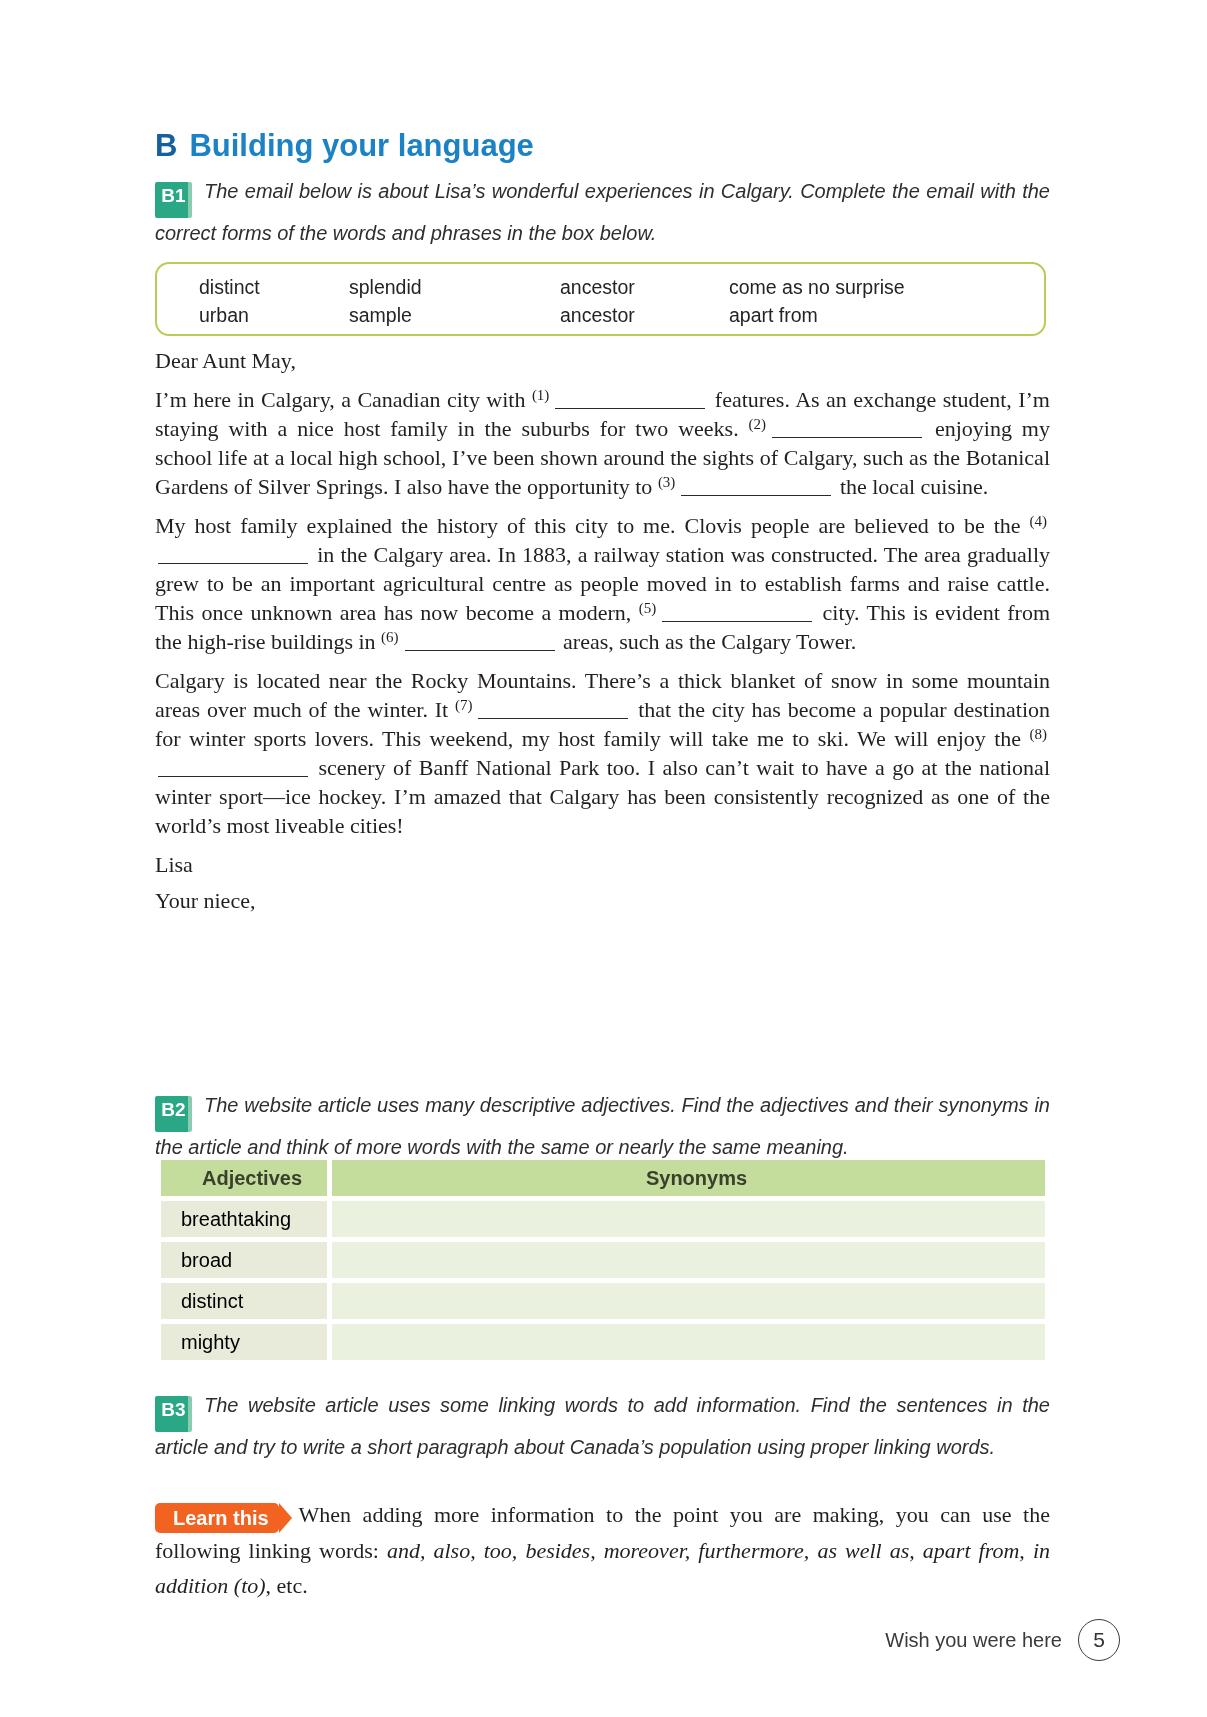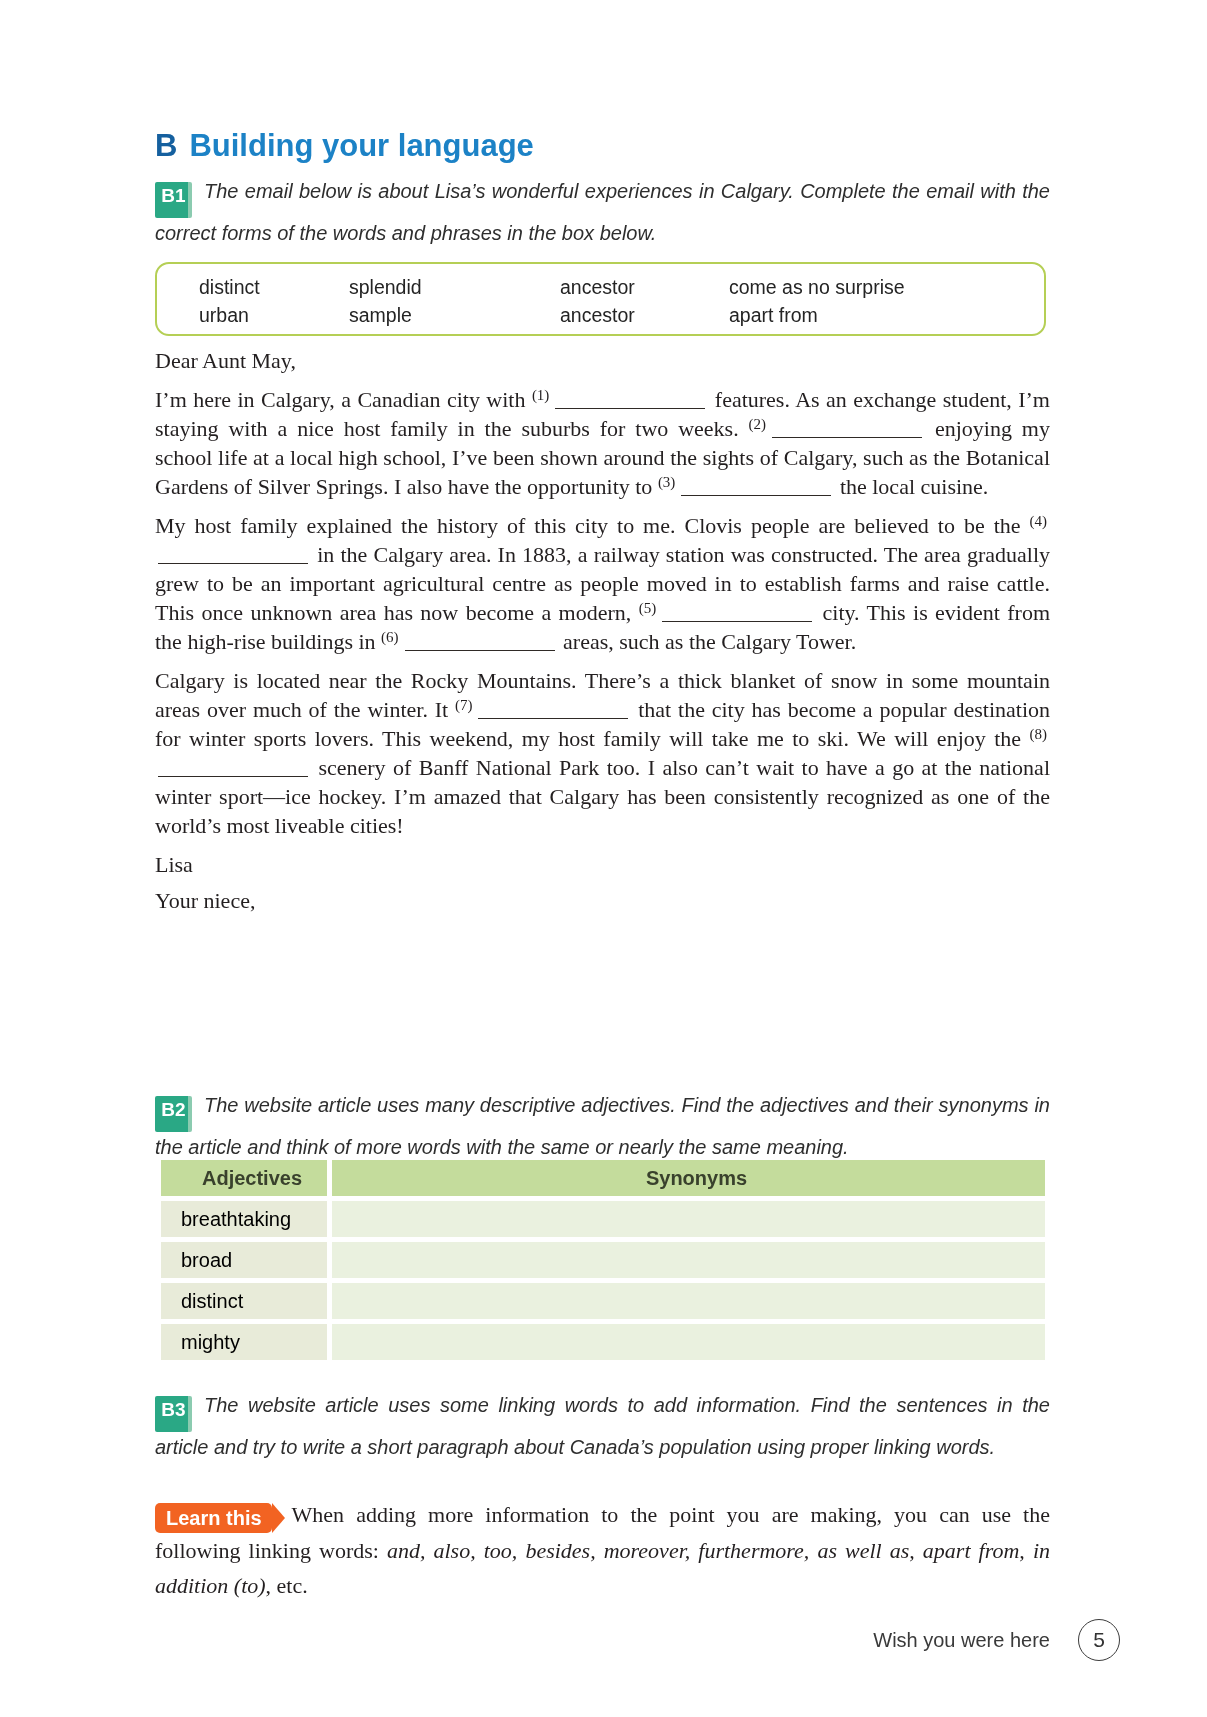--- a/index.html
+++ b/index.html
@@ -50,29 +50,29 @@
   .t-gap{background:#ffffff;}
   .cell-adj{background:#e8ebd9;color:#000000;padding-left:20px;}
   .cell-syn{background:#eaf1df;}
 
   
   .learn{position:absolute;left:155px;top:1497px;width:895px;
          font-family:"Liberation Serif",serif;font-size:22px;line-height:35px;
          color:#231f20;text-align:justify;}
   .learn-badge{position:relative;display:inline-block;background:#f26322;color:#ffffff;
                font-family:"Liberation Sans",sans-serif;font-weight:bold;font-size:20px;
-               line-height:30px;padding:0 10px 0 11px;border-radius:5px;margin-right:20px;
+               line-height:30px;padding:0 10px 0 18px;border-radius:5px;margin-right:20px;
                vertical-align:-3px;}
   .learn-badge::after{content:"";position:absolute;left:100%;top:50%;transform:translateY(-50%);
                border-top:15px solid transparent;border-bottom:15px solid transparent;
                border-left:13px solid #f26322;}
   .em-it{font-style:italic;}
 
   
-  .footer{position:absolute;top:1619px;right:87px;display:flex;align-items:center;gap:28px;text-align:center;}
+  .footer{position:absolute;top:1619px;right:87px;display:flex;align-items:center;gap:16px;text-align:center;}
   .footer-title{font-size:20px;color:#3a3a3a;}
   .pagenum{display:flex;align-items:center;justify-content:center;width:42px;height:42px;
            border:1.6px solid #3c3c3c;border-radius:50%;box-sizing:border-box;
            font-size:21px;color:#333333;}
 </style>
 </head>
 <body>
 
 <div class="page">
 

